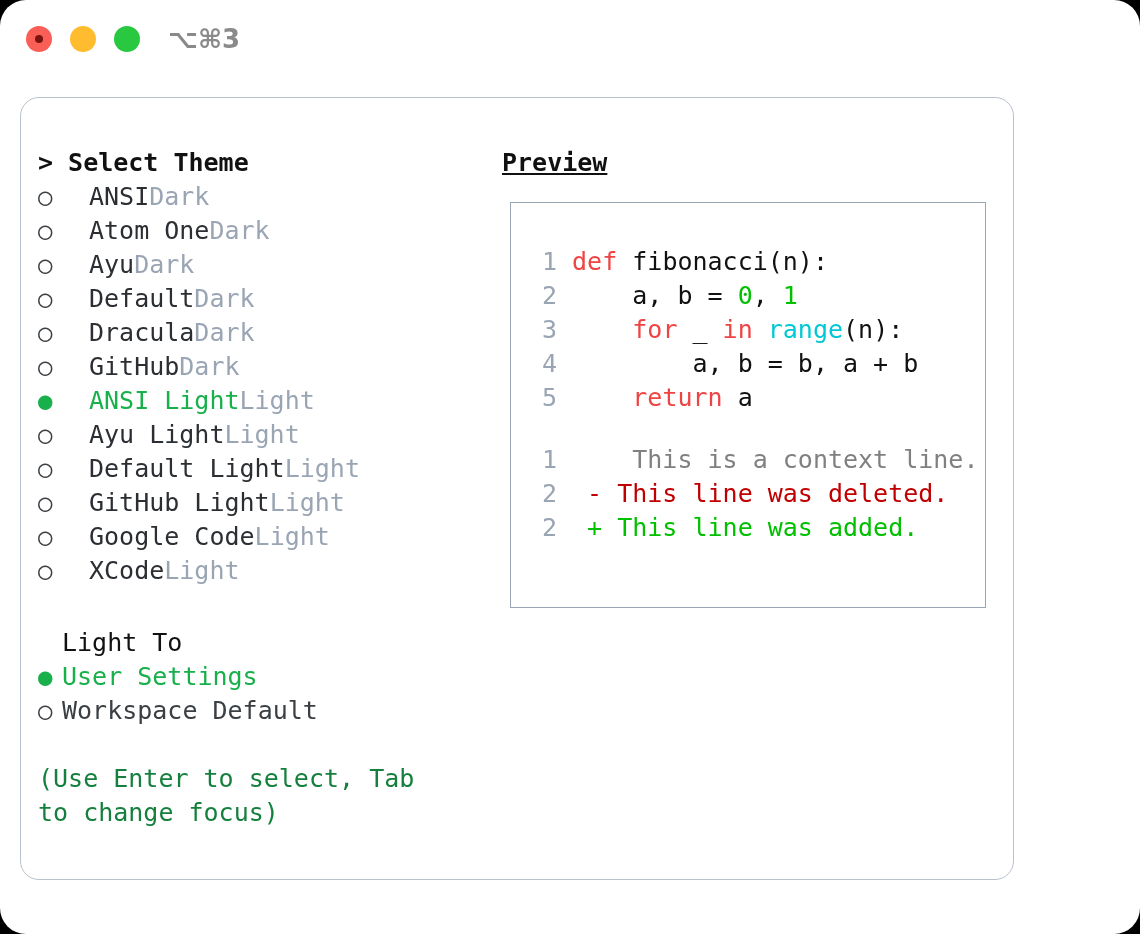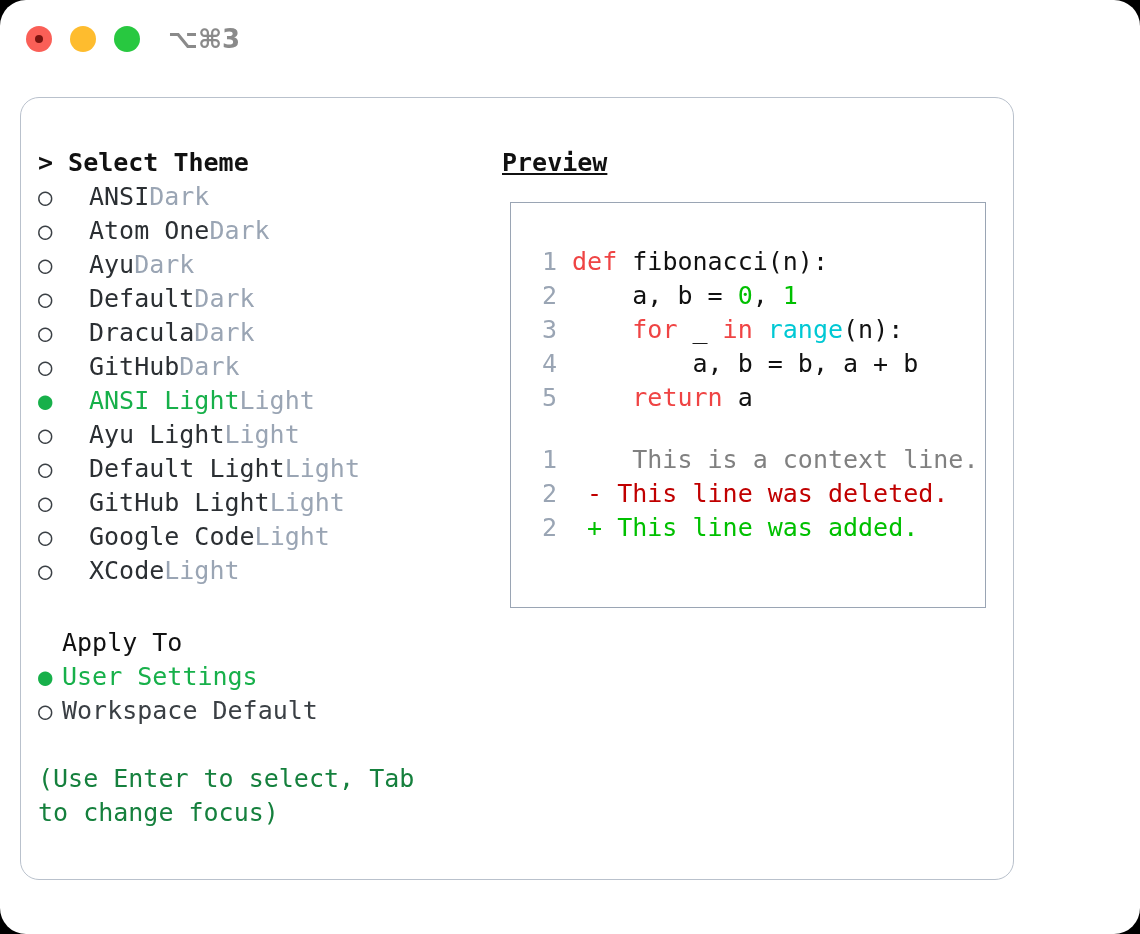--- a/index.html
+++ b/index.html
@@ -274,21 +274,21 @@
             <div class="theme-row selected"><span class="bullet">●</span><span class="tname">ANSI Light</span> <span class="tkind">Light</span></div>
             <div class="theme-row"><span class="bullet">○</span><span class="tname">Ayu Light</span> <span class="tkind">Light</span></div>
             <div class="theme-row"><span class="bullet">○</span><span class="tname">Default Light</span> <span class="tkind">Light</span></div>
             <div class="theme-row"><span class="bullet">○</span><span class="tname">GitHub Light</span> <span class="tkind">Light</span></div>
             <div class="theme-row"><span class="bullet">○</span><span class="tname">Google Code</span> <span class="tkind">Light</span></div>
             <div class="theme-row"><span class="bullet">○</span><span class="tname">XCode</span> <span class="tkind">Light</span></div>
           </div>
       </div>
 
       <div class="apply-group">
-        <div class="apply-heading">Apply To</div>
+        <div class="apply-heading">Light To</div>
         <div id="apply-rows">
             <div class="apply-row selected"><span class="bullet">●</span><span class="alabel">User Settings</span></div>
             <div class="apply-row"><span class="bullet">○</span><span class="alabel">Workspace Default</span></div>
           </div>
       </div>
 
       <div class="hint">(Use Enter to select, Tab to change focus)</div>
 
       <div class="right-col">
         <div class="preview-heading">Preview</div>

